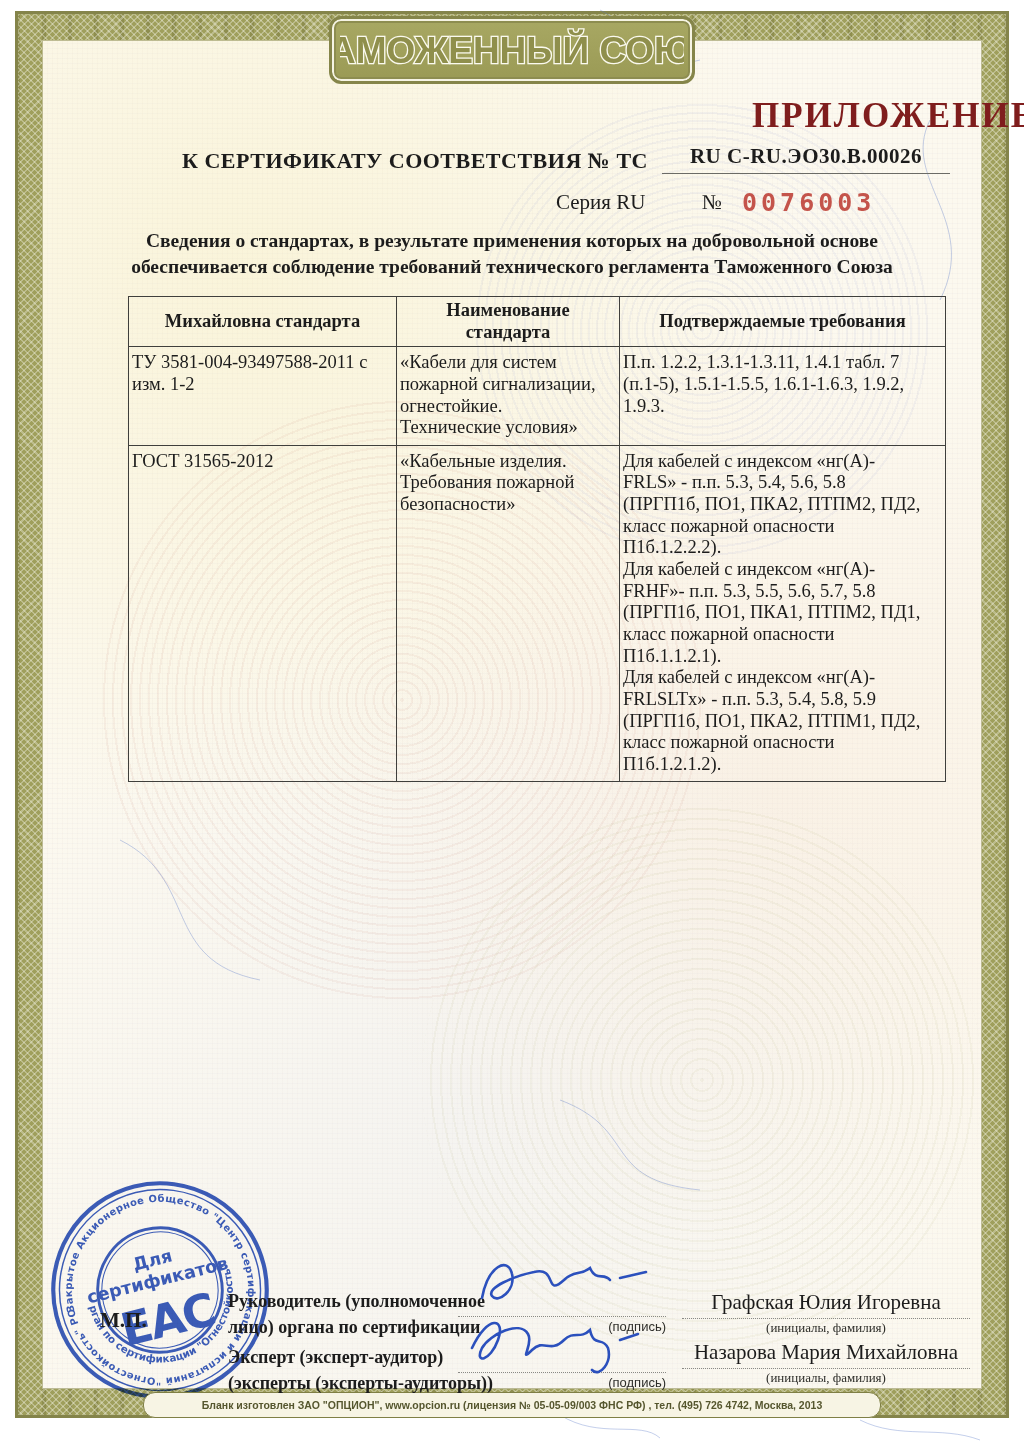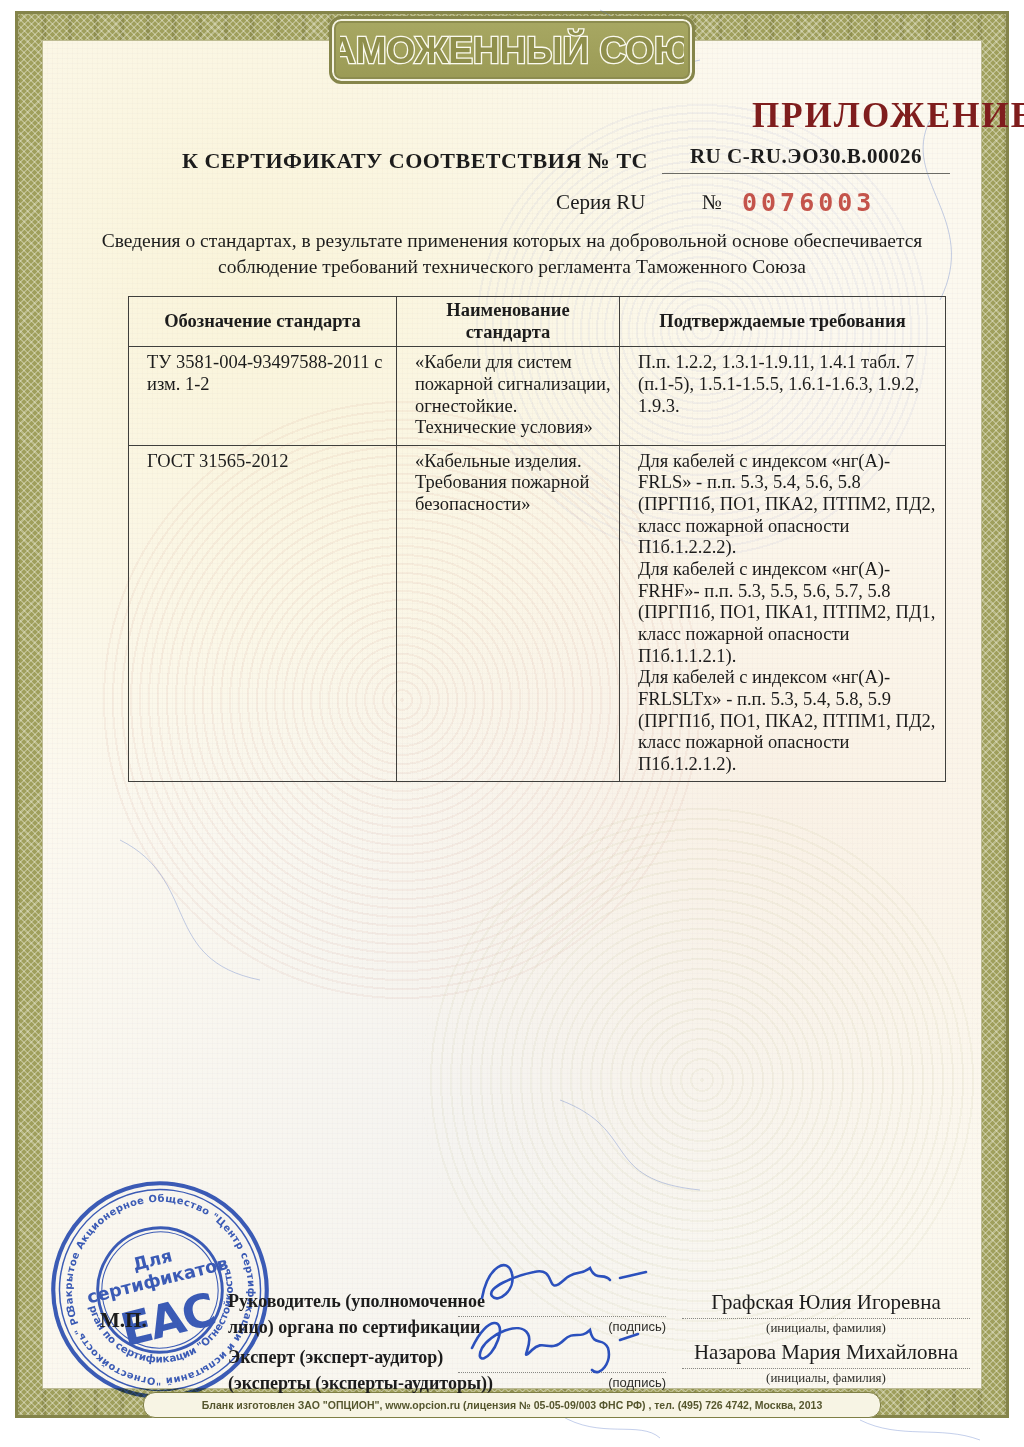--- a/index.html
+++ b/index.html
@@ -48,26 +48,26 @@
   .certnum{flex:1;margin-left:14px;text-align:center;font-size:21px;font-weight:bold;
            border-bottom:1.5px solid #6b6b66;padding-bottom:4px;white-space:nowrap;letter-spacing:.5px;}
 
   .seriesline{position:absolute;left:0;top:190px;width:100%;height:30px;}
   .series-ru{position:absolute;left:556px;font-size:21px;}
   .num-sign{position:absolute;left:702px;font-size:21px;}
   .serial{position:absolute;left:742px;top:-2px;font-family:"DejaVu Sans Mono",monospace;
           font-size:25px;font-weight:bold;letter-spacing:4px;}
 
   .intro{position:absolute;left:88px;top:228px;width:848px;text-align:center;
-         font-size:19.5px;font-weight:normal;line-height:1.34;}
+         font-size:19.5px;font-weight:bold;line-height:1.34;}
 
   
   .stdtable{position:absolute;left:128px;top:296px;width:818px;border-collapse:collapse;table-layout:fixed;}
   .stdtable th,.stdtable td{border:1.6px solid #3f3f3c;vertical-align:top;
-        font-size:18.5px;line-height:1.17;padding:5px 8px 6px 18px;}
+        font-size:18.5px;line-height:1.17;padding:5px 8px 6px 3px;}
   .stdtable th{font-weight:bold;text-align:center;vertical-align:middle;padding:3px 4px;height:38px;}
   .c1{width:32.8%;} .c2{width:27.3%;} .c3{width:39.9%;}
   .prewrap{white-space:pre-line;}
   .row1 td{height:86px;}
 
   
   .mp{position:absolute;left:92px;top:1308px;font-size:21px;font-weight:bold;z-index:3;margin-left:8px;}
   .role{position:absolute;left:228px;width:300px;font-size:18px;font-weight:bold;line-height:1.45;
         white-space:pre-line;z-index:3;}
   .role1{top:1288px;} .role2{top:1344px;}
@@ -136,35 +136,35 @@
   <div class="intro">Сведения о стандартах, в результате применения которых на добровольной основе обеспечивается соблюдение требований технического регламента Таможенного Союза</div>
 
   <table class="stdtable">
     <colgroup>
         <col class="c1">
         <col class="c2">
         <col class="c3">
       </colgroup>
     <thead>
       <tr>
-        <th class="prewrap">Обозначение стандарта</th>
+        <th class="prewrap">Михайловна стандарта</th>
         <th class="prewrap">Наименование
 стандарта</th>
         <th class="prewrap">Подтверждаемые требования</th>
       </tr>
     </thead>
     <tbody>
       <tr class="row1">
         <td class="prewrap">ТУ 3581-004-93497588-2011 с
 изм. 1-2</td>
         <td class="prewrap">«Кабели для систем
 пожарной сигнализации,
 огнестойкие.
 Технические условия»</td>
-        <td class="prewrap">П.п. 1.2.2, 1.3.1-1.9.11, 1.4.1 табл. 7
+        <td class="prewrap">П.п. 1.2.2, 1.3.1-1.3.11, 1.4.1 табл. 7
 (п.1-5), 1.5.1-1.5.5, 1.6.1-1.6.3, 1.9.2,
 1.9.3.</td>
       </tr>
       <tr>
         <td class="prewrap">ГОСТ 31565-2012</td>
         <td class="prewrap">«Кабельные изделия.
 Требования пожарной
 безопасности»</td>
         <td class="prewrap">Для кабелей с индексом «нг(А)-
 FRLS» -  п.п. 5.3, 5.4, 5.6, 5.8

